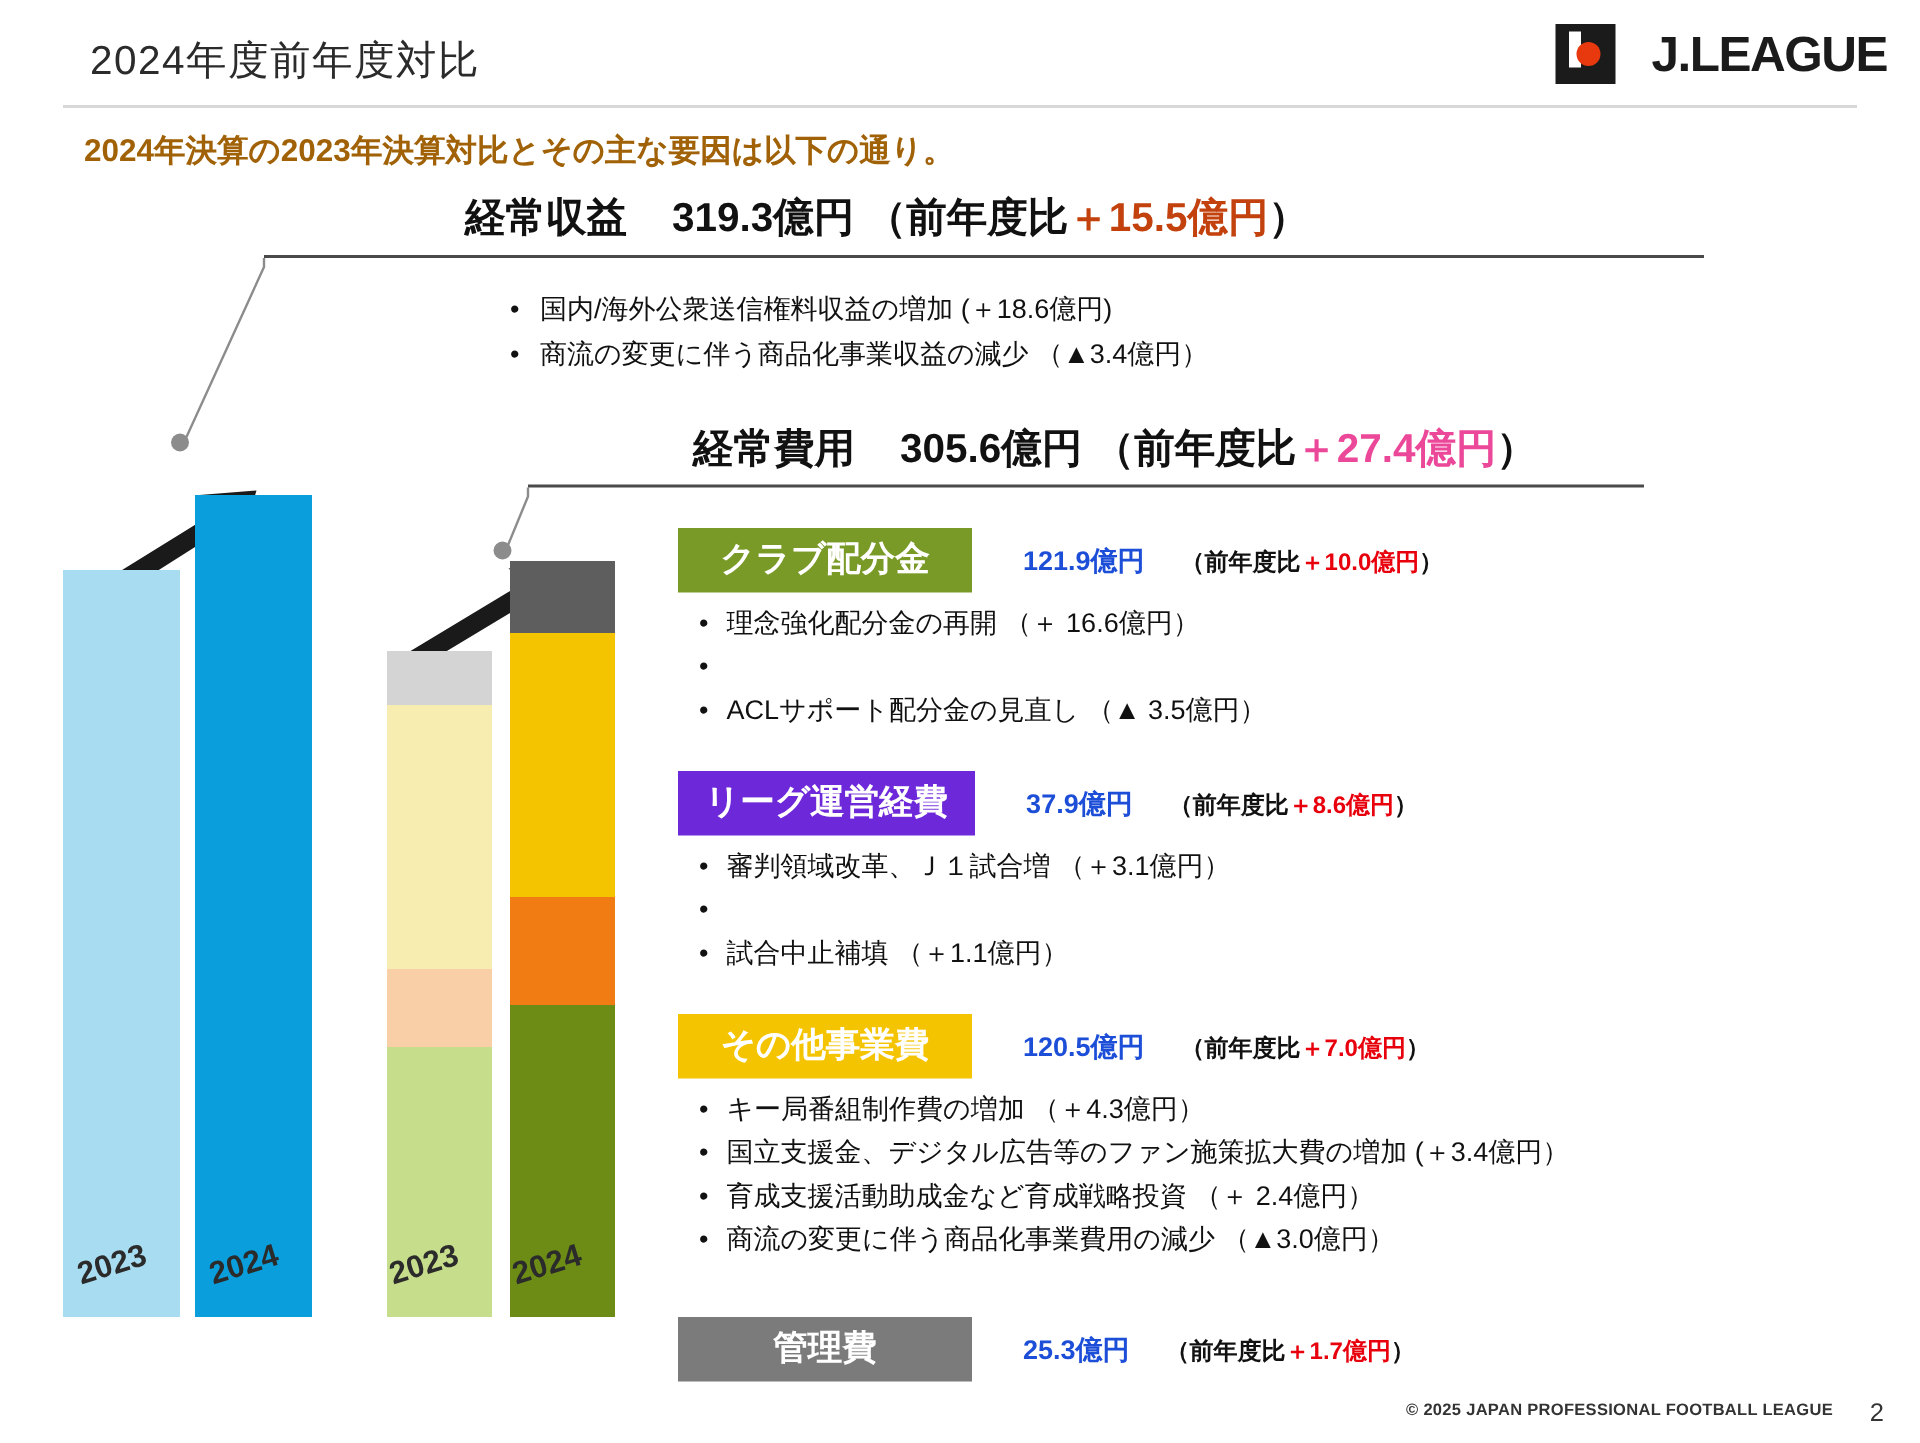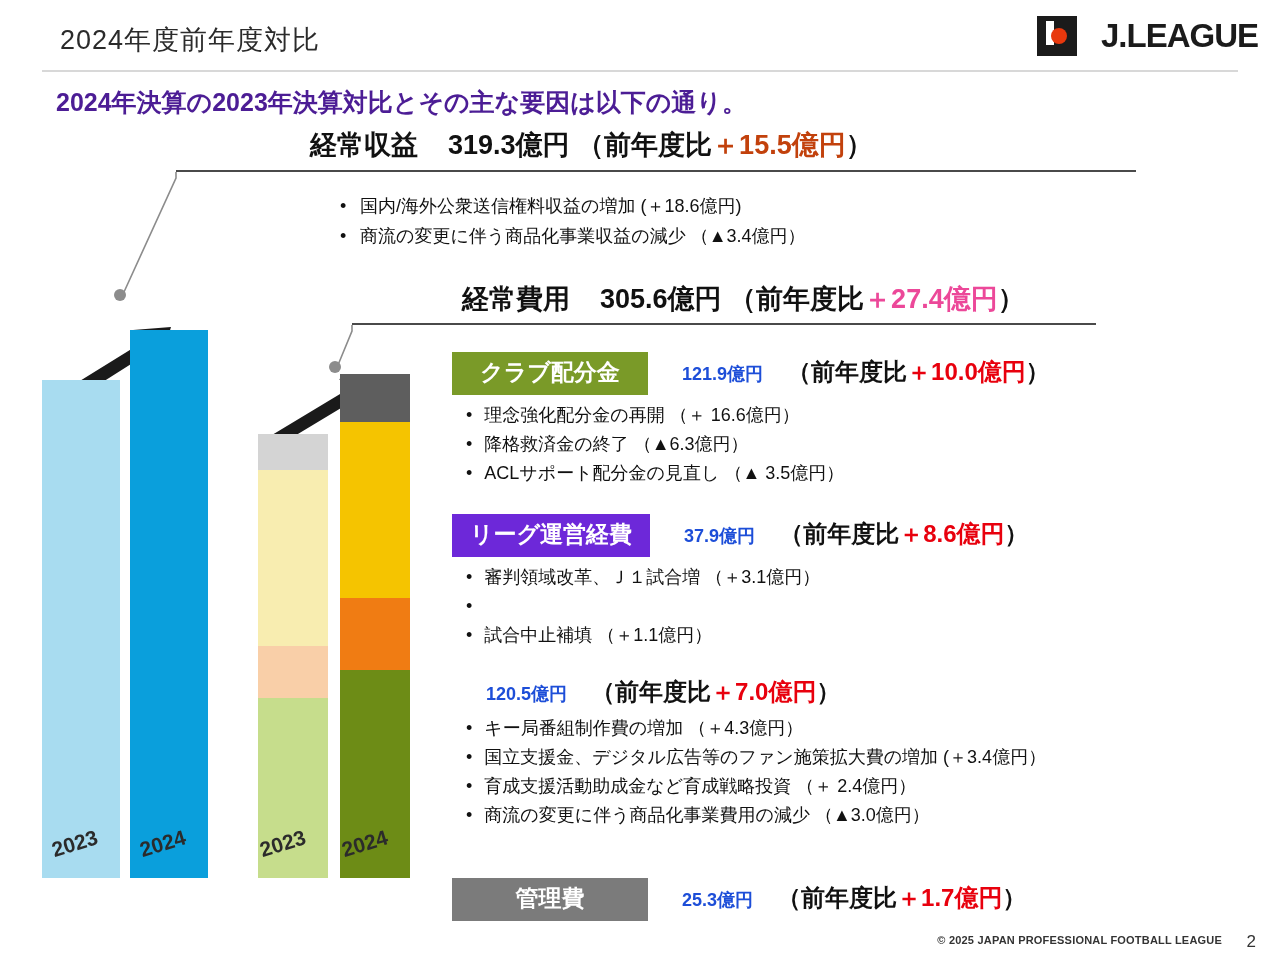--- a/index.html
+++ b/index.html
@@ -73,23 +73,23 @@
     font-weight: 700;
     letter-spacing: -1px;
     color: #1b1b1b;
   }
 
   
   .lead {
     position: absolute;
     left: 56px;
     top: 86px;
-    font-size: 25px;
-    font-weight: 700;
-    color: #4c1d95;
+    font-size: 21px;
+    font-weight: 700;
+    color: #a16207;
   }
 
   
   .rev-head {
     position: absolute;
     left: 310px;
     top: 127px;
     font-size: 27px;
     font-weight: 700;
     color: #111;
@@ -154,21 +154,21 @@
   .tag.orange { background: #6d28d9; }
   .tag.yellow { background: #f5c400; }
   .tag.gray   { background: #7b7b7b; }
   .amount {
     font-size: 18px;
     font-weight: 700;
     color: #1d4ed8;
     margin-left: 34px;
   }
   .delta {
-    font-size: 24px;
+    font-size: 16px;
     font-weight: 700;
     color: #111;
     margin-left: 24px;
   }
   .delta .accent { color: #e8000d; }
   .sec-head { display: flex; align-items: baseline; white-space: nowrap; }
   .sec-bullets {
     margin-top: 6px;
     margin-left: 14px;
     font-size: 18px;
@@ -269,21 +269,20 @@
     <span class="amount">121.9億円</span>
     <span class="delta"><span>（前年度比</span><span class="accent">＋10.0億円</span><span>）</span></span>
   </div>
   <div class="sec-bullets">
     <div class="b">
         <span>•</span>
         <span>理念強化配分金の再開 （＋ 16.6億円）</span>
       </div>
     <div class="b">
         <span>•</span>
-        <span>降格救済金の終了 （▲6.3億円）</span>
       </div>
     <div class="b">
         <span>•</span>
         <span>ACLサポート配分金の見直し （▲ 3.5億円）</span>
       </div>
   </div>
 </div>
 
 <div class="section" style="top:514px;">
   <div class="sec-head">
@@ -301,20 +300,21 @@
       </div>
     <div class="b">
         <span>•</span>
         <span>試合中止補填 （＋1.1億円）</span>
       </div>
   </div>
 </div>
 
 <div class="section" style="top:676px;">
   <div class="sec-head">
+    <span class="tag yellow">その他事業費</span>
     <span class="amount">120.5億円</span>
     <span class="delta"><span>（前年度比</span><span class="accent">＋7.0億円</span><span>）</span></span>
   </div>
   <div class="sec-bullets">
     <div class="b">
         <span>•</span>
         <span>キー局番組制作費の増加 （＋4.3億円）</span>
       </div>
     <div class="b">
         <span>•</span>

